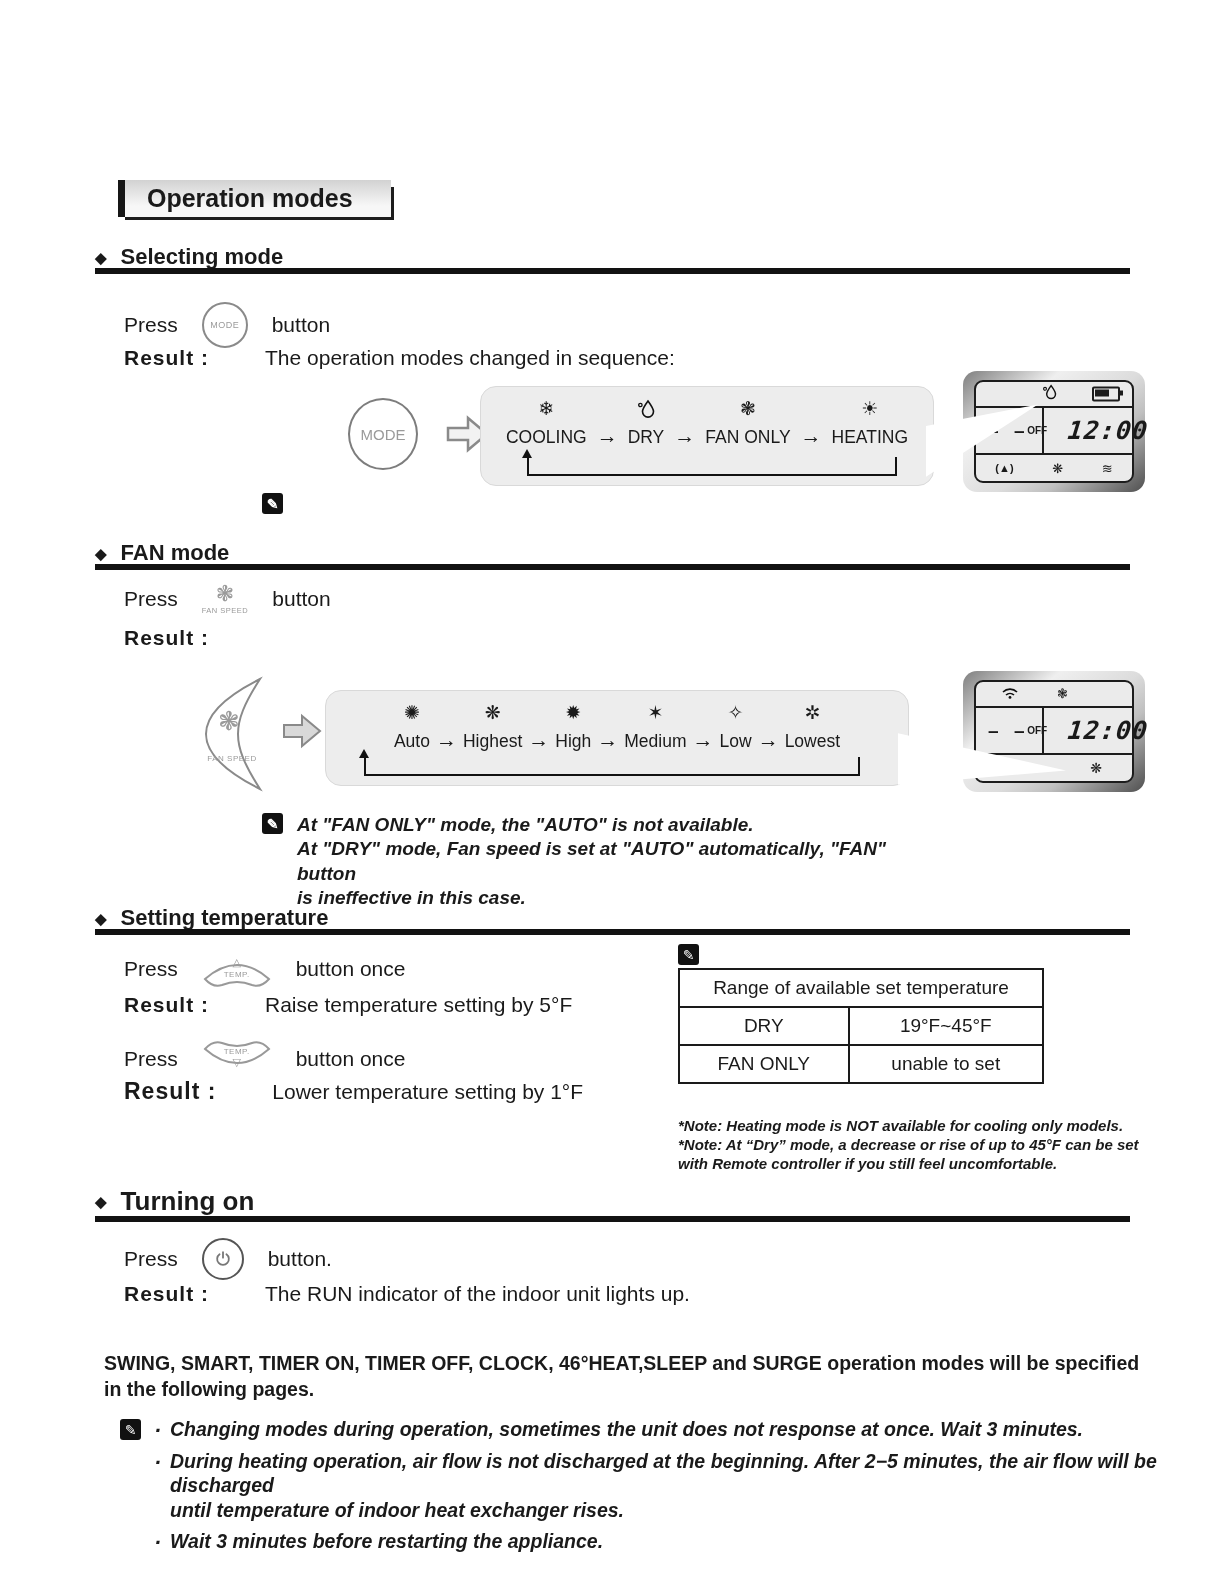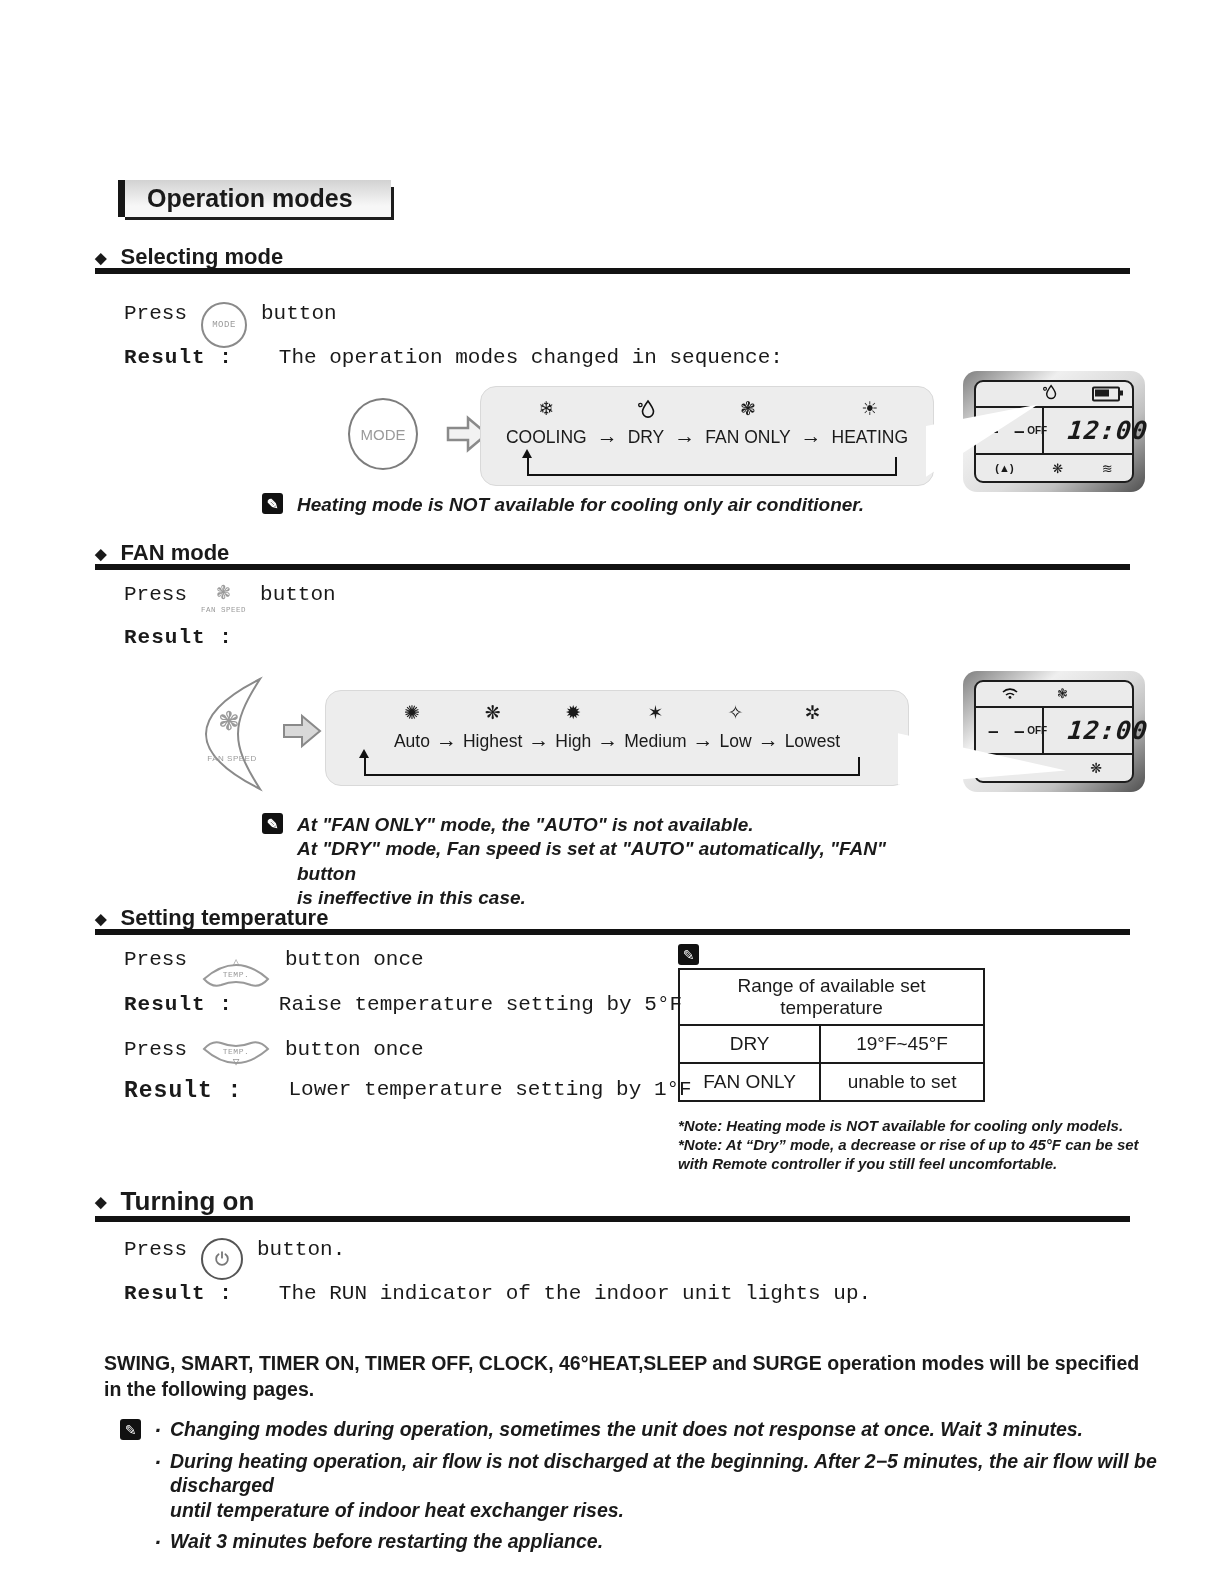--- a/index.html
+++ b/index.html
@@ -10,21 +10,21 @@
   .banner{position:absolute;left:118px;top:180px;width:266px;height:37px;
           background:linear-gradient(180deg,#d2d2d2,#f7f7f7 70%);
           border-left:7px solid #161616;box-shadow:5px 5px 0 -2px #1d1d1d;}
   .banner span{display:block;font-size:25px;font-weight:bold;line-height:37px;padding-left:22px;}
 
   
   .sec-head{position:absolute;left:95px;font-weight:bold;font-size:22px;display:flex;align-items:center;gap:14px;}
   .sec-head .dia{font-size:15px;line-height:1;}
   .rule{position:absolute;left:95px;width:1035px;height:6px;background:#121212;}
 
-  .row{position:absolute;display:flex;align-items:flex-start;gap:14px;font-size:21px;font-family:Liberation Mono, monospace;}
+  .row{position:absolute;display:flex;align-items:center;gap:24px;font-size:21px;}
   .result-label{font-weight:bold;letter-spacing:1px;}
   .result-text{margin-left:32px;}
 
   
   .mode-mini{display:inline-flex;align-items:center;justify-content:center;width:42px;height:42px;
              border:2px solid #8a8a8a;border-radius:50%;font-size:9px;color:#9a9a9a;letter-spacing:.5px;}
   .mode-big{position:absolute;display:flex;align-items:center;justify-content:center;width:66px;height:68px;
             border:2px solid #7d7d7d;border-radius:50%;font-size:15px;color:#9a9a9a;}
 
   
@@ -172,21 +172,20 @@
       <div class="sc-bot">
         <span style="font-size:11px;font-weight:bold;">(▲)</span>
         <span>❋</span>
         <span>≋</span>
       </div>
     </div>
   </div>
 
   <div class="note" style="left:262px;top:493px;width:680px;">
     <span class="note-icon">✎</span>
-    <span class="pre">Heating mode is NOT available for cooling only air conditioner.</span>
   </div>
 
   <div class="sec-head" style="top:540px;">
     <span class="dia">◆</span>
     <span>FAN  mode</span>
   </div>
   <div class="rule" style="top:564px;"></div>
 
   <div class="row" style="left:124px;top:583px;">
     <span>Press</span>
@@ -312,21 +311,21 @@
       <span class="tri" style="top:19px;">▽</span>
     </span>
     <span>button once</span>
   </div>
   <div class="row" style="left:124px;top:1078px;font-size:23px;">
     <span class="result-label">Result :</span>
     <span class="result-text" style="font-size:21px;">Lower temperature setting by 1°F</span>
   </div>
 
   <span class="note-icon" style="position:absolute;left:678px;top:944px;">✎</span>
-  <table class="ttable" style="left:678px;top:968px;width:307px;">
+  <table class="ttable" style="left:678px;top:968px;width:366px;">
     <tbody>
         <tr>
       <td colspan="2">Range of available set temperature</td>
     </tr>
     <tr>
       <td>DRY</td>
       <td>19°F~45°F</td>
     </tr>
     <tr>
       <td>FAN ONLY</td>

